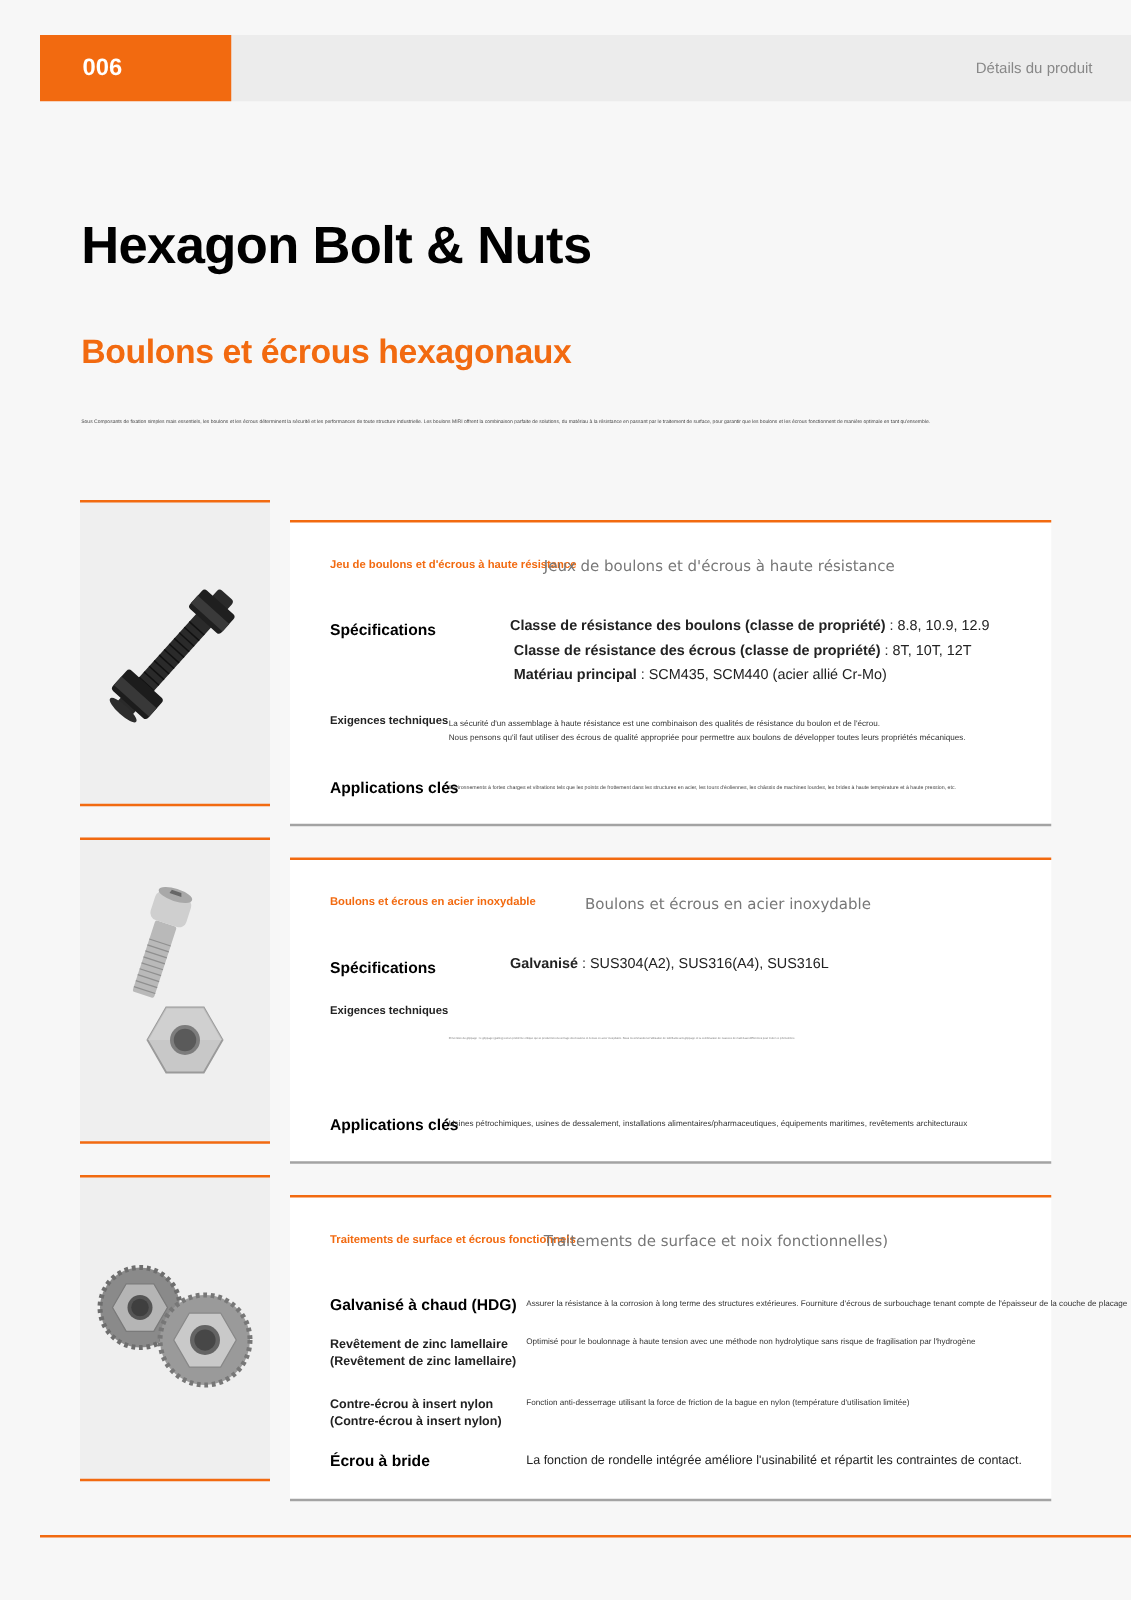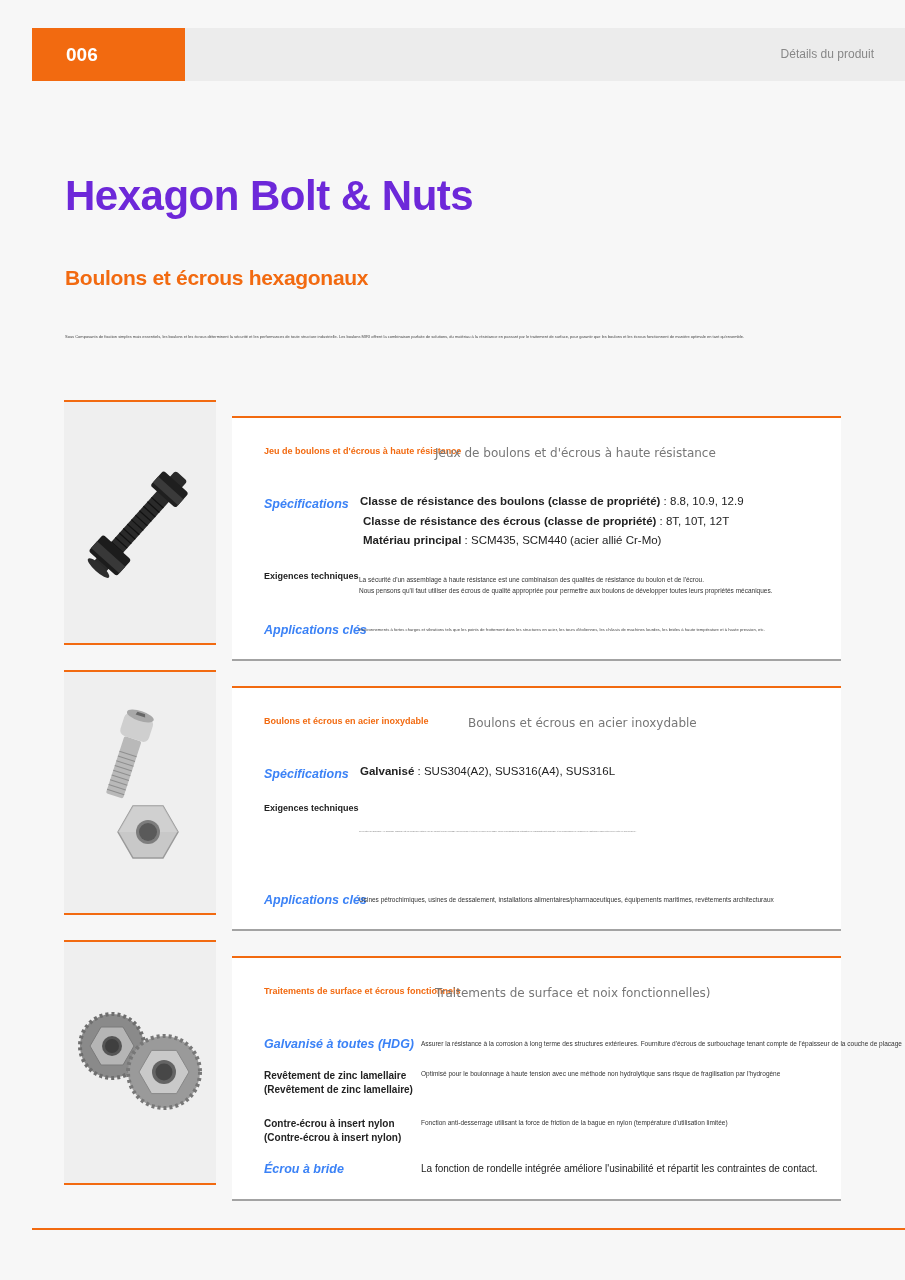--- a/index.html
+++ b/index.html
@@ -4,37 +4,37 @@
   <style>
     * { margin: 0; padding: 0; box-sizing: border-box; }
     html, body { width: 905px; height: 1280px; background: #f7f7f7; overflow: hidden; }
     body { font-family: "Liberation Sans", "DejaVu Sans", sans-serif; color: #222; position: relative; }
 
     .header { position: absolute; top: 28px; left: 0; width: 905px; height: 53px; }
     .header .bar { position: absolute; top: 0; left: 185px; right: 0; height: 53px; background: #ececec; }
     .header .page-num { position: absolute; top: 0; left: 32px; width: 153px; height: 53px; background: #f26a10; color: #fff; font-size: 19px; font-weight: bold; line-height: 53px; padding-left: 34px; }
     .header .section-title { position: absolute; top: 0; right: 31px; height: 53px; line-height: 53px; color: #888; font-size: 12px; }
 
-    .title { position: absolute; top: 172px; left: 65px; font-size: 42px; font-weight: bold; color: #6d28d9; letter-spacing: -0.5px; }
-    .subtitle { position: absolute; top: 266px; left: 65px; font-size: 21px; font-weight: bold; color: #f26a10; letter-spacing: -0.3px; }
+    .title { position: absolute; top: 172px; left: 65px; font-size: 42px; font-weight: bold; color: #000000; letter-spacing: -0.5px; }
+    .subtitle { position: absolute; top: 266px; left: 65px; font-size: 27px; font-weight: bold; color: #f26a10; letter-spacing: -0.3px; }
     .intro { position: absolute; top: 334px; left: 65px; width: 760px; font-size: 4px; color: #444; white-space: nowrap; overflow: hidden; }
 
     .block { position: absolute; left: 64px; width: 777px; }
     .img-card { position: absolute; left: 0; top: 0; width: 152px; background: #efefef; border-top: 2px solid #f26a10; border-bottom: 2px solid #f26a10; }
     .img-card svg { display: block; margin: 0 auto; }
     .info-card { position: absolute; left: 168px; top: 16px; width: 609px; background: #fff; border-top: 2px solid #f26a10; border-bottom: 2px solid #a3a3a3; }
 
     .ctitle { position: absolute; left: 32px; font-size: 9px; font-weight: bold; color: #f26a10; white-space: nowrap; }
     .ctitle-alt { position: absolute; font-size: 12px; color: #777; white-space: nowrap; font-family: "DejaVu Sans", sans-serif; }
 
-    .lbl { position: absolute; left: 32px; font-size: 12.5px; font-weight: bold; color: #3b82f6; white-space: nowrap; font-style: italic; }
+    .lbl { position: absolute; left: 32px; font-size: 12.5px; font-weight: bold; color: #000000; white-space: nowrap; }
     .lbl-sm { position: absolute; left: 32px; font-size: 9px; font-weight: bold; color: #222; white-space: nowrap; }
     .lbl-md { position: absolute; left: 32px; font-size: 10px; font-weight: bold; color: #222; line-height: 14px; }
     .val { position: absolute; font-size: 11.5px; color: #222; white-space: nowrap; }
-    .val b { font-weight: bold; }
+    .val b { font-weight: bold; margin-left: 48px; }
     .val-sm { position: absolute; font-size: 6.5px; color: #333; white-space: nowrap; line-height: 11px; }
     .val-xs { position: absolute; font-size: 4.2px; color: #444; white-space: nowrap; }
     .val-tiny { position: absolute; font-size: 2.2px; color: #777; white-space: nowrap; }
 
     .footer-line { position: absolute; top: 1228px; left: 32px; width: 873px; height: 2px; background: #f26a10; }
   </style>
 </head>
 <body>
 
 <div class="header">
@@ -153,21 +153,21 @@
         <polygon points="-25,0 -12.5,-21.6 12.5,-21.6 25,0 12.5,21.6 -12.5,21.6" fill="#c9c9c9" stroke="#888"></polygon>
         <circle r="12" fill="#646464"></circle>
         <circle r="8.5" fill="#474747"></circle>
       </g>
     </svg>
   </div>
   <div class="info-card" style="height:245px;">
     <div class="ctitle" style="top:28px;">Traitements de surface et écrous fonctionnels</div>
     <div class="ctitle-alt" style="top:28px; left:203px;">Traitements de surface et noix fonctionnelles)</div>
 
-    <div class="lbl" style="top:79px;">Galvanisé à toutes (HDG)</div>
+    <div class="lbl" style="top:79px;">Galvanisé à chaud (HDG)</div>
     <div class="val-sm" style="top:80px; left:189px;">Assurer la résistance à la corrosion à long terme des structures extérieures. Fourniture d'écrous de surbouchage tenant compte de l'épaisseur de la couche de placage</div>
 
     <div class="lbl-md" style="top:111px; width:150px;">Revêtement de zinc lamellaire (Revêtement de zinc lamellaire)</div>
     <div class="val-sm" style="top:110px; left:189px;">Optimisé pour le boulonnage à haute tension avec une méthode non hydrolytique sans risque de fragilisation par l'hydrogène</div>
 
     <div class="lbl-md" style="top:159px; width:150px;">Contre-écrou à insert nylon (Contre-écrou à insert nylon)</div>
     <div class="val-sm" style="top:159px; left:189px;">Fonction anti-desserrage utilisant la force de friction de la bague en nylon (température d'utilisation limitée)</div>
 
     <div class="lbl" style="top:204px;">Écrou à bride</div>
     <div class="val" style="top:205px; left:189px; font-size:10px;">La fonction de rondelle intégrée améliore l'usinabilité et répartit les contraintes de contact.</div>

